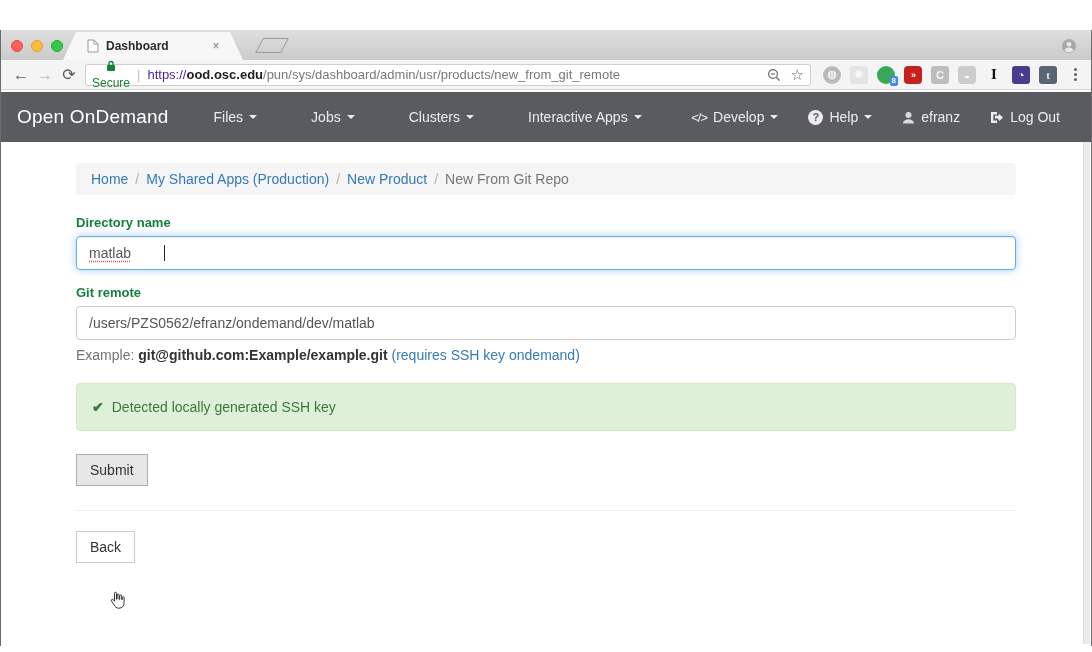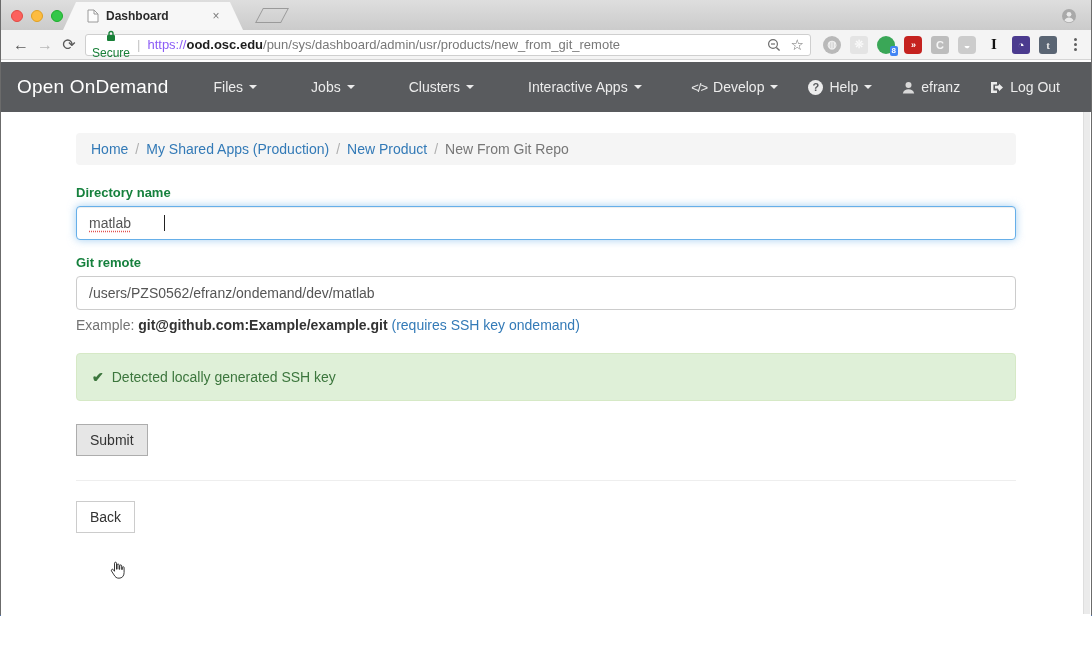--- a/index.html
+++ b/index.html
@@ -1,18 +1,18 @@
 <!DOCTYPE html>
 <html><head>
 <meta charset="utf-8">
 <style>
   * { margin:0; padding:0; box-sizing:border-box; }
   html,body { width:1092px; height:652px; overflow:hidden; }
   body { font-family:"Liberation Sans", sans-serif; background:#fff; }
-  .window { position:relative; width:1092px; height:616px; border-left:1px solid #6b6b6b; border-right:1px solid #6b6b6b; border-bottom:1px solid #3b82f6; background:#fff; }
+  .window { position:relative; width:1092px; height:616px; border-left:1px solid #6b6b6b; border-right:1px solid #6b6b6b; border-bottom:1px solid #3b82f6; background:#fff;margin-top:30px; }
 
   
   .titlebar { position:relative; height:30px; background:linear-gradient(#dedede,#cbcbcb); }
   .traffic { position:absolute; top:10px; left:10px; display:flex; gap:8px; }
   .traffic span { width:12px; height:12px; border-radius:50%; display:inline-block; }
   .light-red { background:#fc615d; border:1px solid #e14942; }
   .light-yellow { background:#fdbc40; border:1px solid #dfa023; }
   .light-green { background:#34c749; border:1px solid #1dad2b; }
   .tab { position:absolute; left:62px; top:2px; width:180px; height:28px; background:#f7f7f7; clip-path:polygon(13px 0, calc(100% - 13px) 0, 100% 100%, 0 100%); filter:drop-shadow(0 0 1px #8a8a8a); display:flex; align-items:center; padding:0 22px 0 24px; }
   .tab-title { font-size:12px; font-weight:bold; color:#2b2b2b; white-space:nowrap; overflow:hidden; flex:1; }
@@ -21,21 +21,21 @@
   .newtab { position:absolute; left:258px; top:8px; width:26px; height:15px; border:1px solid #9a9a9a; transform:skewX(-28deg); background:transparent; }
   .profile-icon { position:absolute; right:14px; top:8px; }
 
   
   .toolbar { position:relative; height:30px; background:#f4f4f4; border-bottom:1px solid #d5d5d5; display:flex; align-items:center; padding:0 8px; }
   .nav-btn { width:24px; height:24px; display:flex; align-items:center; justify-content:center; font-size:16px; color:#5a5a5a; }
   .nav-btn.disabled { color:#b7b7b7; }
   .urlbox { flex:1; height:22px; margin:0 8px 0 4px; background:#fff; border:1px solid #cfcfcf; border-radius:3px; display:flex; align-items:center; padding:0 6px; font-size:13px; max-width:770px; }
   .secure { color:#188038; display:flex; align-items:center; gap:4px; font-size:12px;flex-direction:column; }
   .url-sep { color:#c4c4c4; margin:0 7px; }
-  .url-scheme { color:#8b5cf6;text-align:right; }
+  .url-scheme { color:#4c1d95;text-align:right; }
   .url-domain { color:#1d1d1d; font-weight:bold; }
   .url-path { color:#787878; }
   .url-right { margin-left:auto; display:flex; align-items:center; gap:10px; }
   .ext-row { display:flex; align-items:center; gap:9px; margin:0 4px; }
   .ext { width:18px; height:18px; border-radius:3px; display:flex; align-items:center; justify-content:center; font-size:11px; font-weight:bold; position:relative; }
   .ext-globe { background:#b9b9b9; color:#f1f1f1; border-radius:50%; }
   .ext-snow { background:#e4e4e4; color:#fafafa; }
   .ext-green { background:#3aa757; border-radius:50%; }
   .ext-green .badge8 { position:absolute; right:-3px; bottom:-2px; background:#4285f4; color:#fff; font-size:8px; font-weight:bold; padding:0 2px; border-radius:2px; line-height:10px; }
   .ext-red { background:#c5221f; color:#fff; border-radius:4px; font-size:9px; letter-spacing:-1px; }

